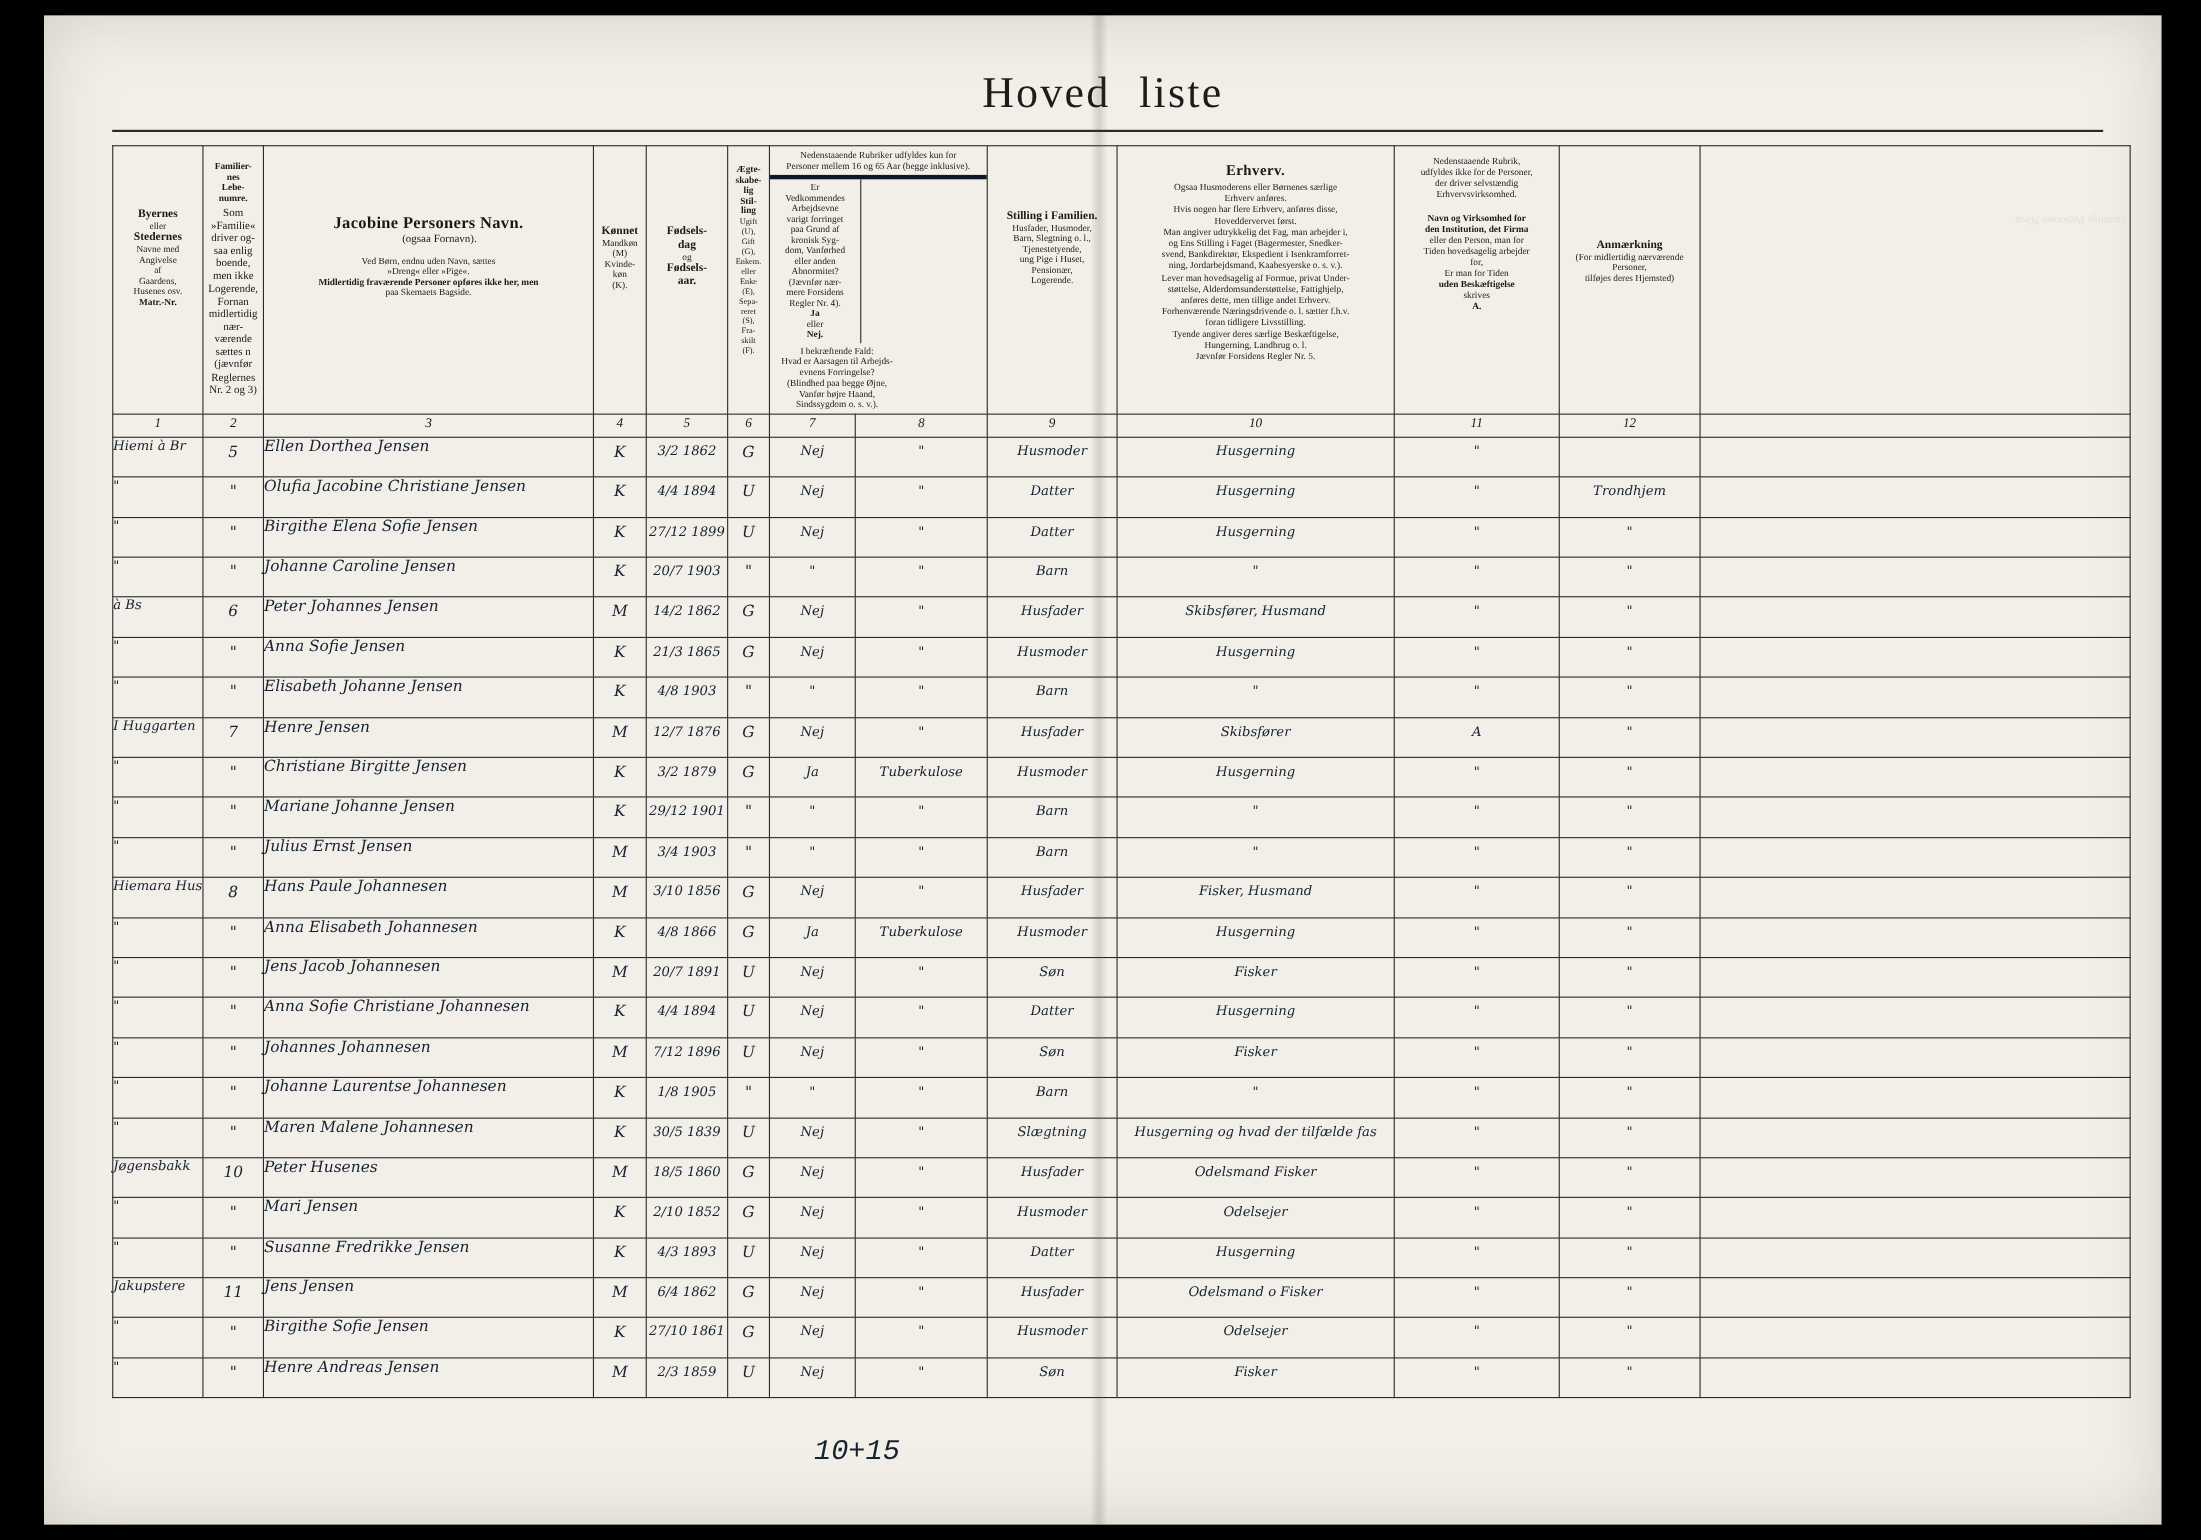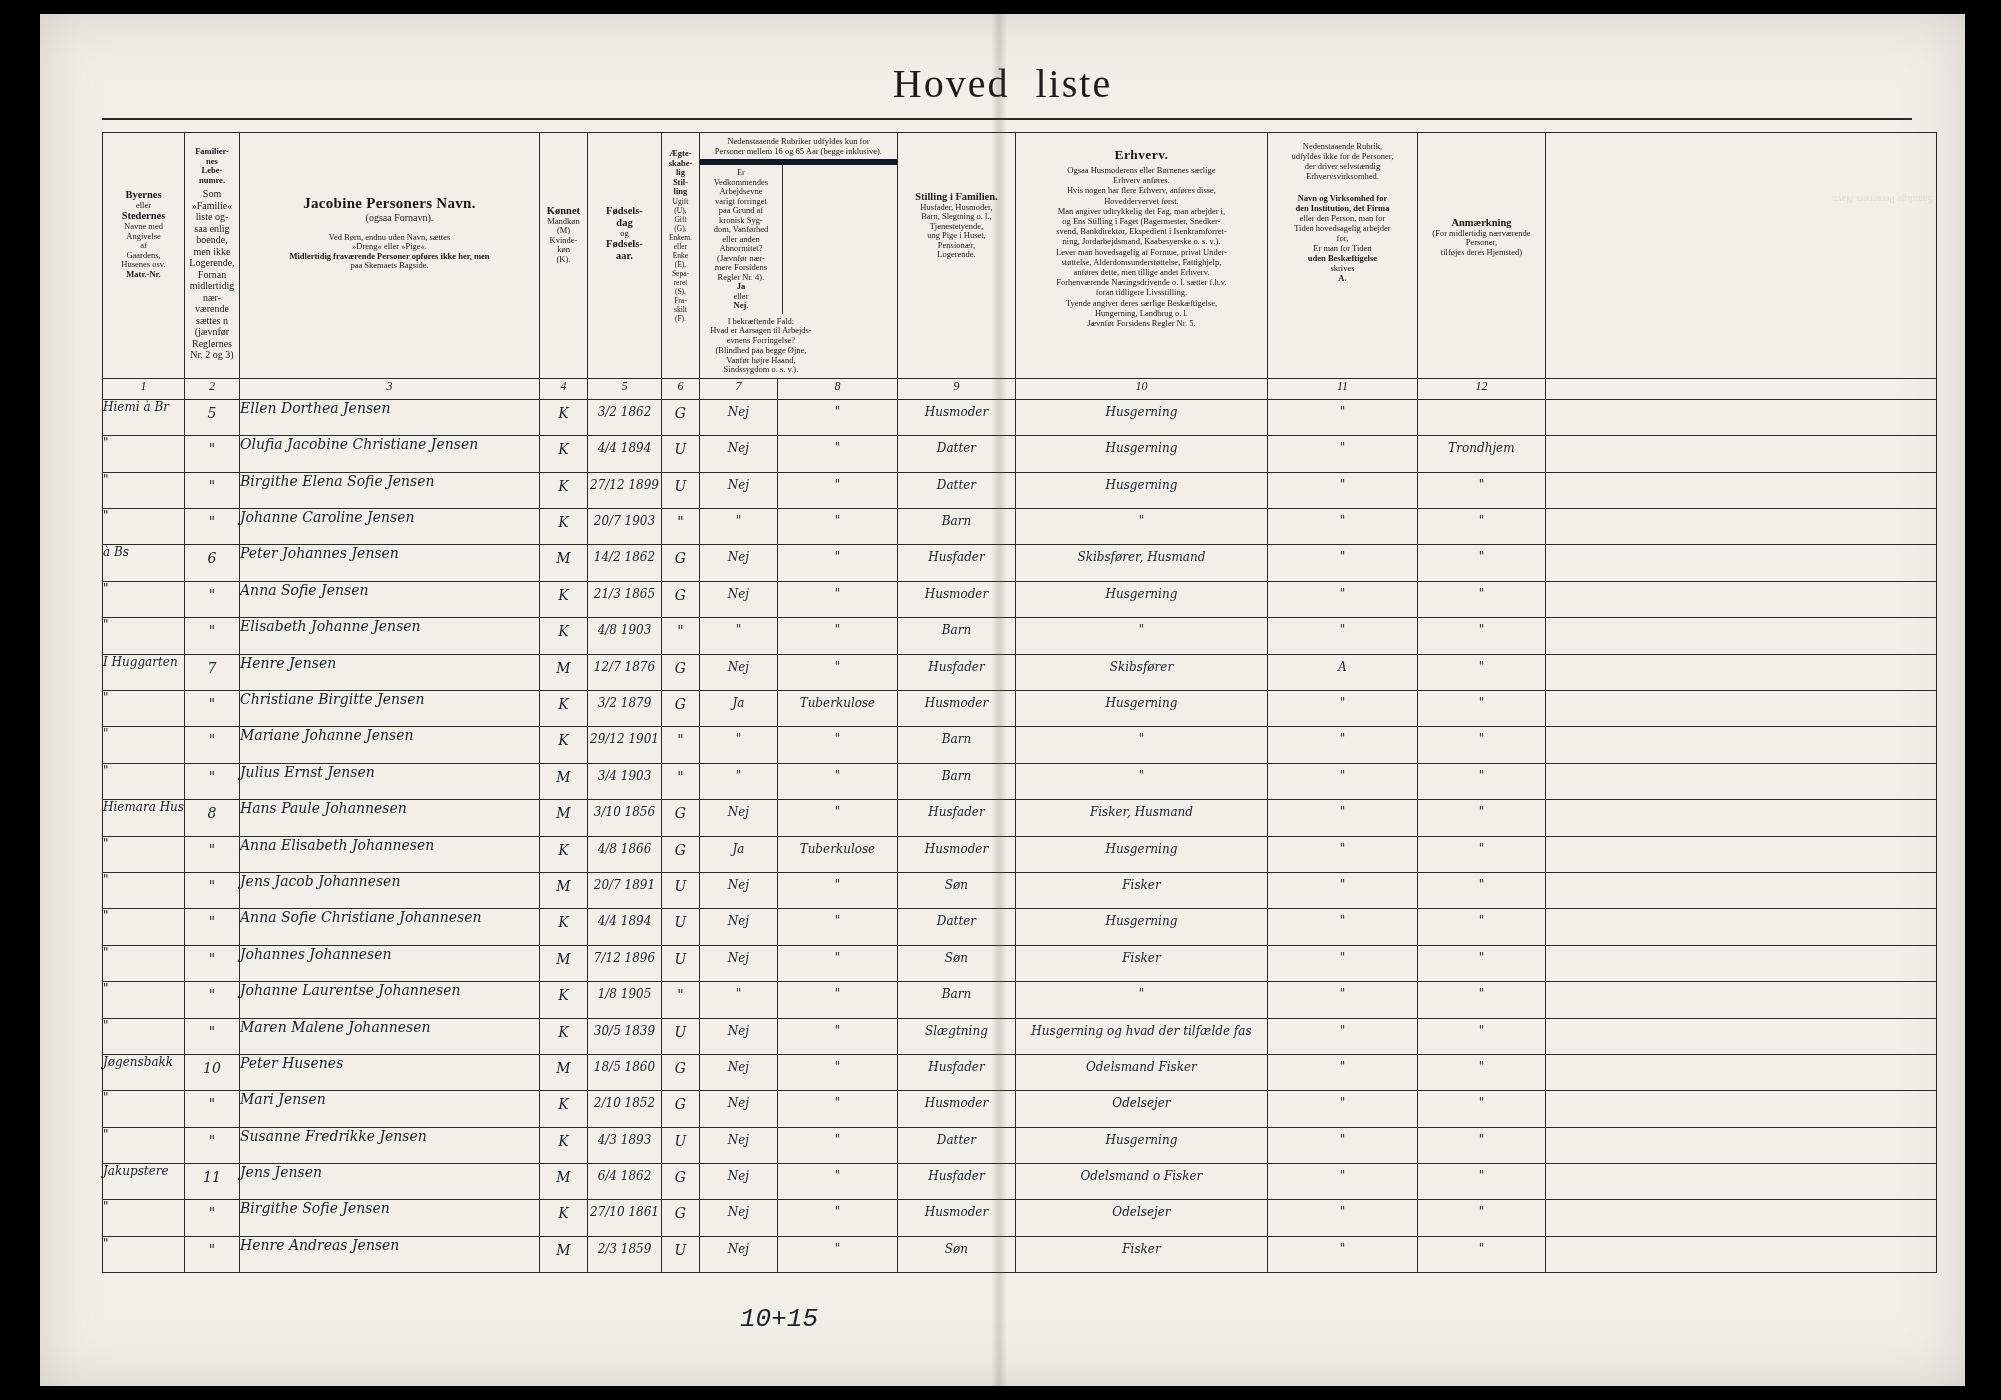--- a/index.html
+++ b/index.html
@@ -72,21 +72,21 @@
           <b>Matr.-Nr.</b>
         </div>
       </td>
 
       <td class="hdr">
         <div style="padding-top:14px;">
           <b>Familier-</b><br><b>nes</b><br>
           <b>Lebe-</b><br><b>numre.</b><br>
           <span style="font-size:10px;line-height:1.15;display:block;margin-top:3px;">
             <span>Som</span><br><span>»Familie«</span><br>
-            <span>liste og-</span><br><span>saa enlig</span><br>
+            <span>driver og-</span><br><span>saa enlig</span><br>
             <span>boende,</span><br><span>men ikke</span><br>
             <span>Logerende,</span><br><span>Fornan</span><br>
             <span>midlertidig</span><br><span>nær-</span><br>
             <span>værende</span><br><span>sættes n</span><br>
             <span>(jævnfør</span><br><span>Reglernes</span><br>
             <span>Nr. 2 og 3)</span>
           </span>
         </div>
       </td>
 
@@ -131,21 +131,21 @@
             <span>Enkem.</span><br><span>eller</span><br>
             <span>Enke</span><br><span>(E),</span><br>
             <span>Sepa-</span><br><span>reret</span><br>
             <span>(S),</span><br><span>Fra-</span><br>
             <span>skilt</span><br><span>(F).</span>
           </span>
         </div>
       </td>
 
       <td class="hdr" colspan="2" style="padding:0;">
-        <div style="border-bottom:6px solid #0f172a;padding:4px 2px 3px;">
+        <div style="border-bottom:4px solid #0f172a;padding:4px 2px 3px;">
           <span>Nedenstaaende Rubriker udfyldes kun for</span><br>
           <span>Personer mellem 16 og 65 Aar (begge inklusive).</span>
         </div>
         <div style="display:flex;flex-direction:column;">
           <div style="width:78px;border-right:1px solid #2b2a27;padding:3px 2px;line-height:1.12;">
             <span>Er</span><br><span>Vedkommendes</span><br>
             <span>Arbejdsevne</span><br><span>varigt forringet</span><br>
             <span>paa Grund af</span><br><span>kronisk Syg-</span><br>
             <span>dom, Vanførhed</span><br><span>eller anden</span><br>
             <span>Abnormitet?</span><br><span>(Jævnfør nær-</span><br>

